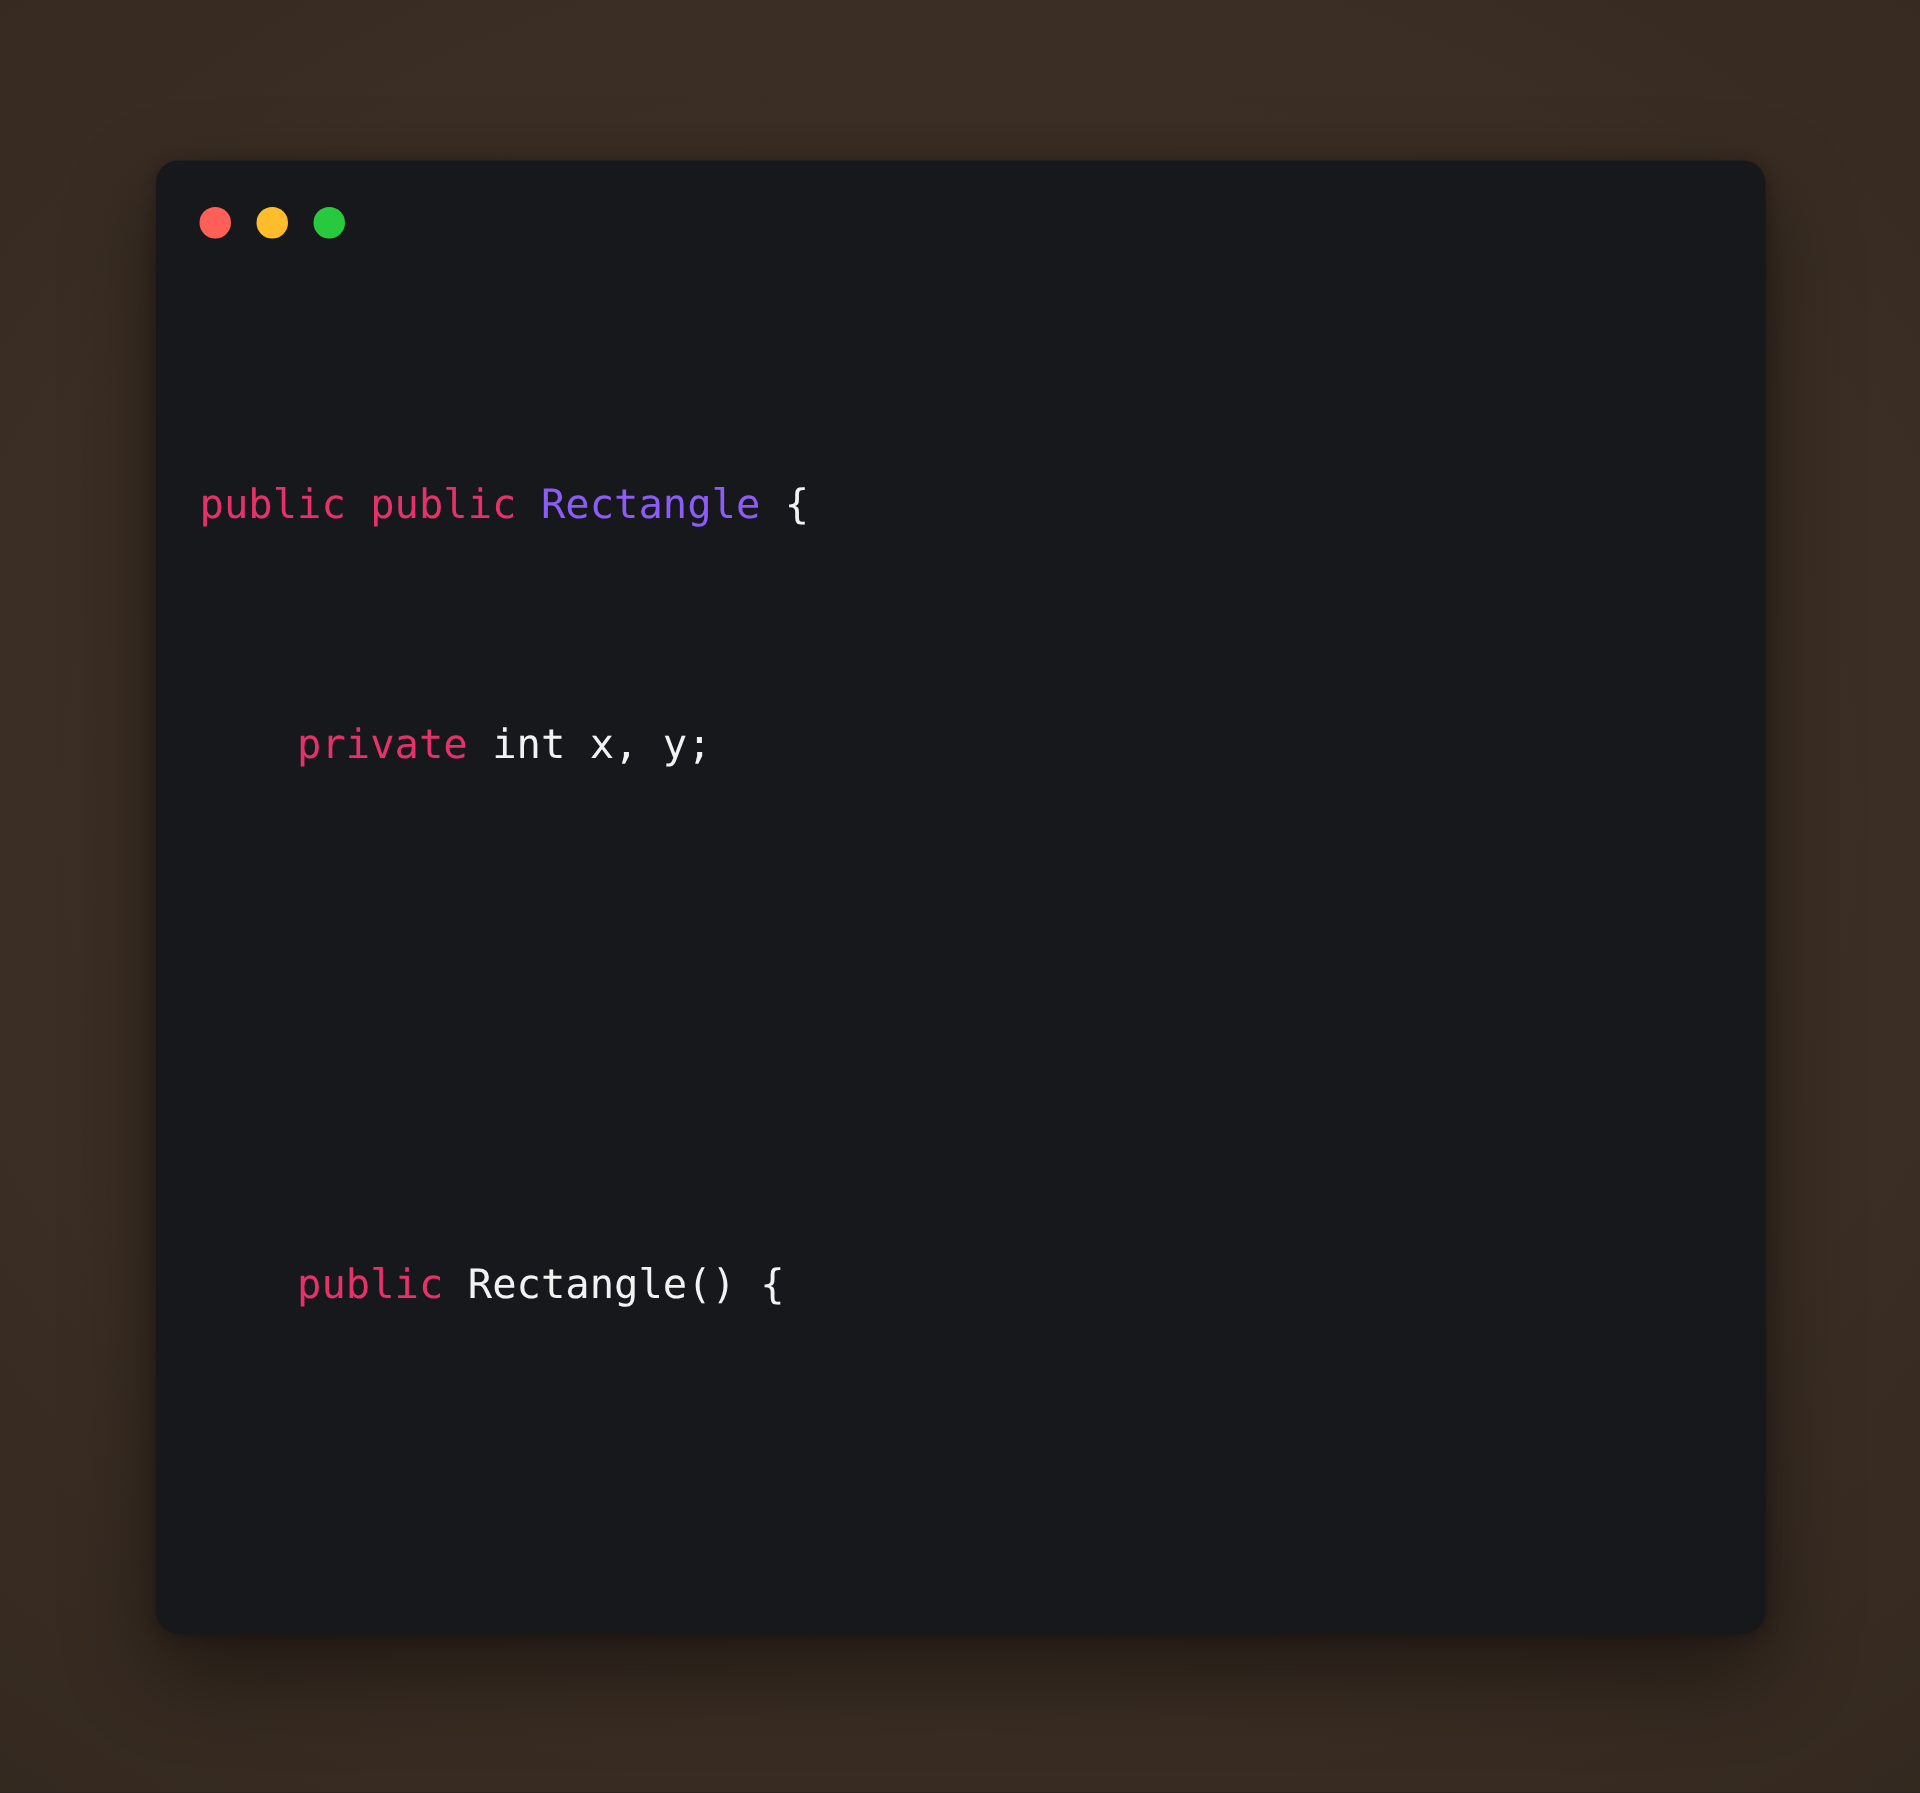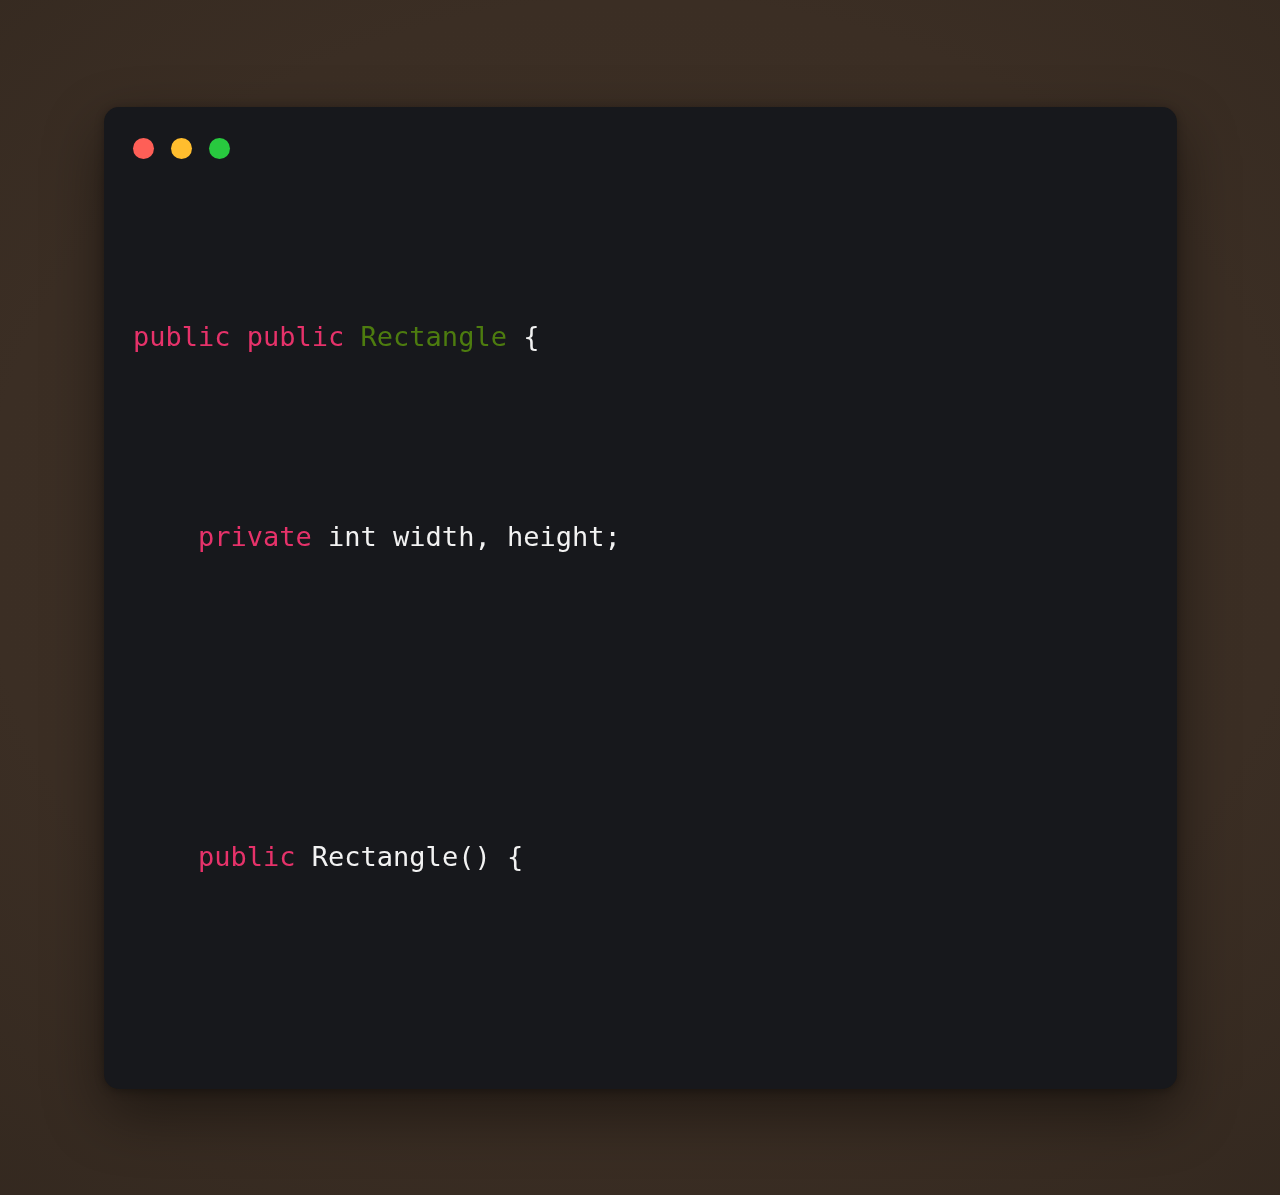--- a/index.html
+++ b/index.html
@@ -67,40 +67,40 @@
     -webkit-font-smoothing: antialiased;
   }
   .code .line {
     height: 40px;
     white-space: pre;
   }
   .code .line.blank { height: 40px; }
 
   
   .t-kw   { color: #e6326a; text-align: right; }   
-  .t-cls  { color: #4d7c0f; }   
+  .t-cls  { color: #8b5cf6; }   
   .t-pl   { color: #f2f2f2; }   
 </style>
 </head>
 <body>
 
 <div class="window">
 
   <div class="titlebar">
     <span class="dot dot-close"></span>
     <span class="dot dot-min"></span>
     <span class="dot dot-max"></span>
   </div>
 
   <div class="code">
 
     <div class="line"><span class="t-kw">public</span><span class="t-kw"> public </span><span class="t-cls">Rectangle</span><span class="t-pl"> {</span></div>
 
+    <div class="line"><span class="t-pl">    </span><span class="t-kw">private</span><span class="t-pl"> int x, y;</span></div>
 
-    <div class="line"><span class="t-pl">    </span><span class="t-kw">private</span><span class="t-pl"> int width, height;</span></div>
 
     <div class="line blank"></div>
 
     <div class="line"><span class="t-pl">    </span><span class="t-kw">public</span><span class="t-pl"> Rectangle() {</span></div>
 
     
 
     
 
     

